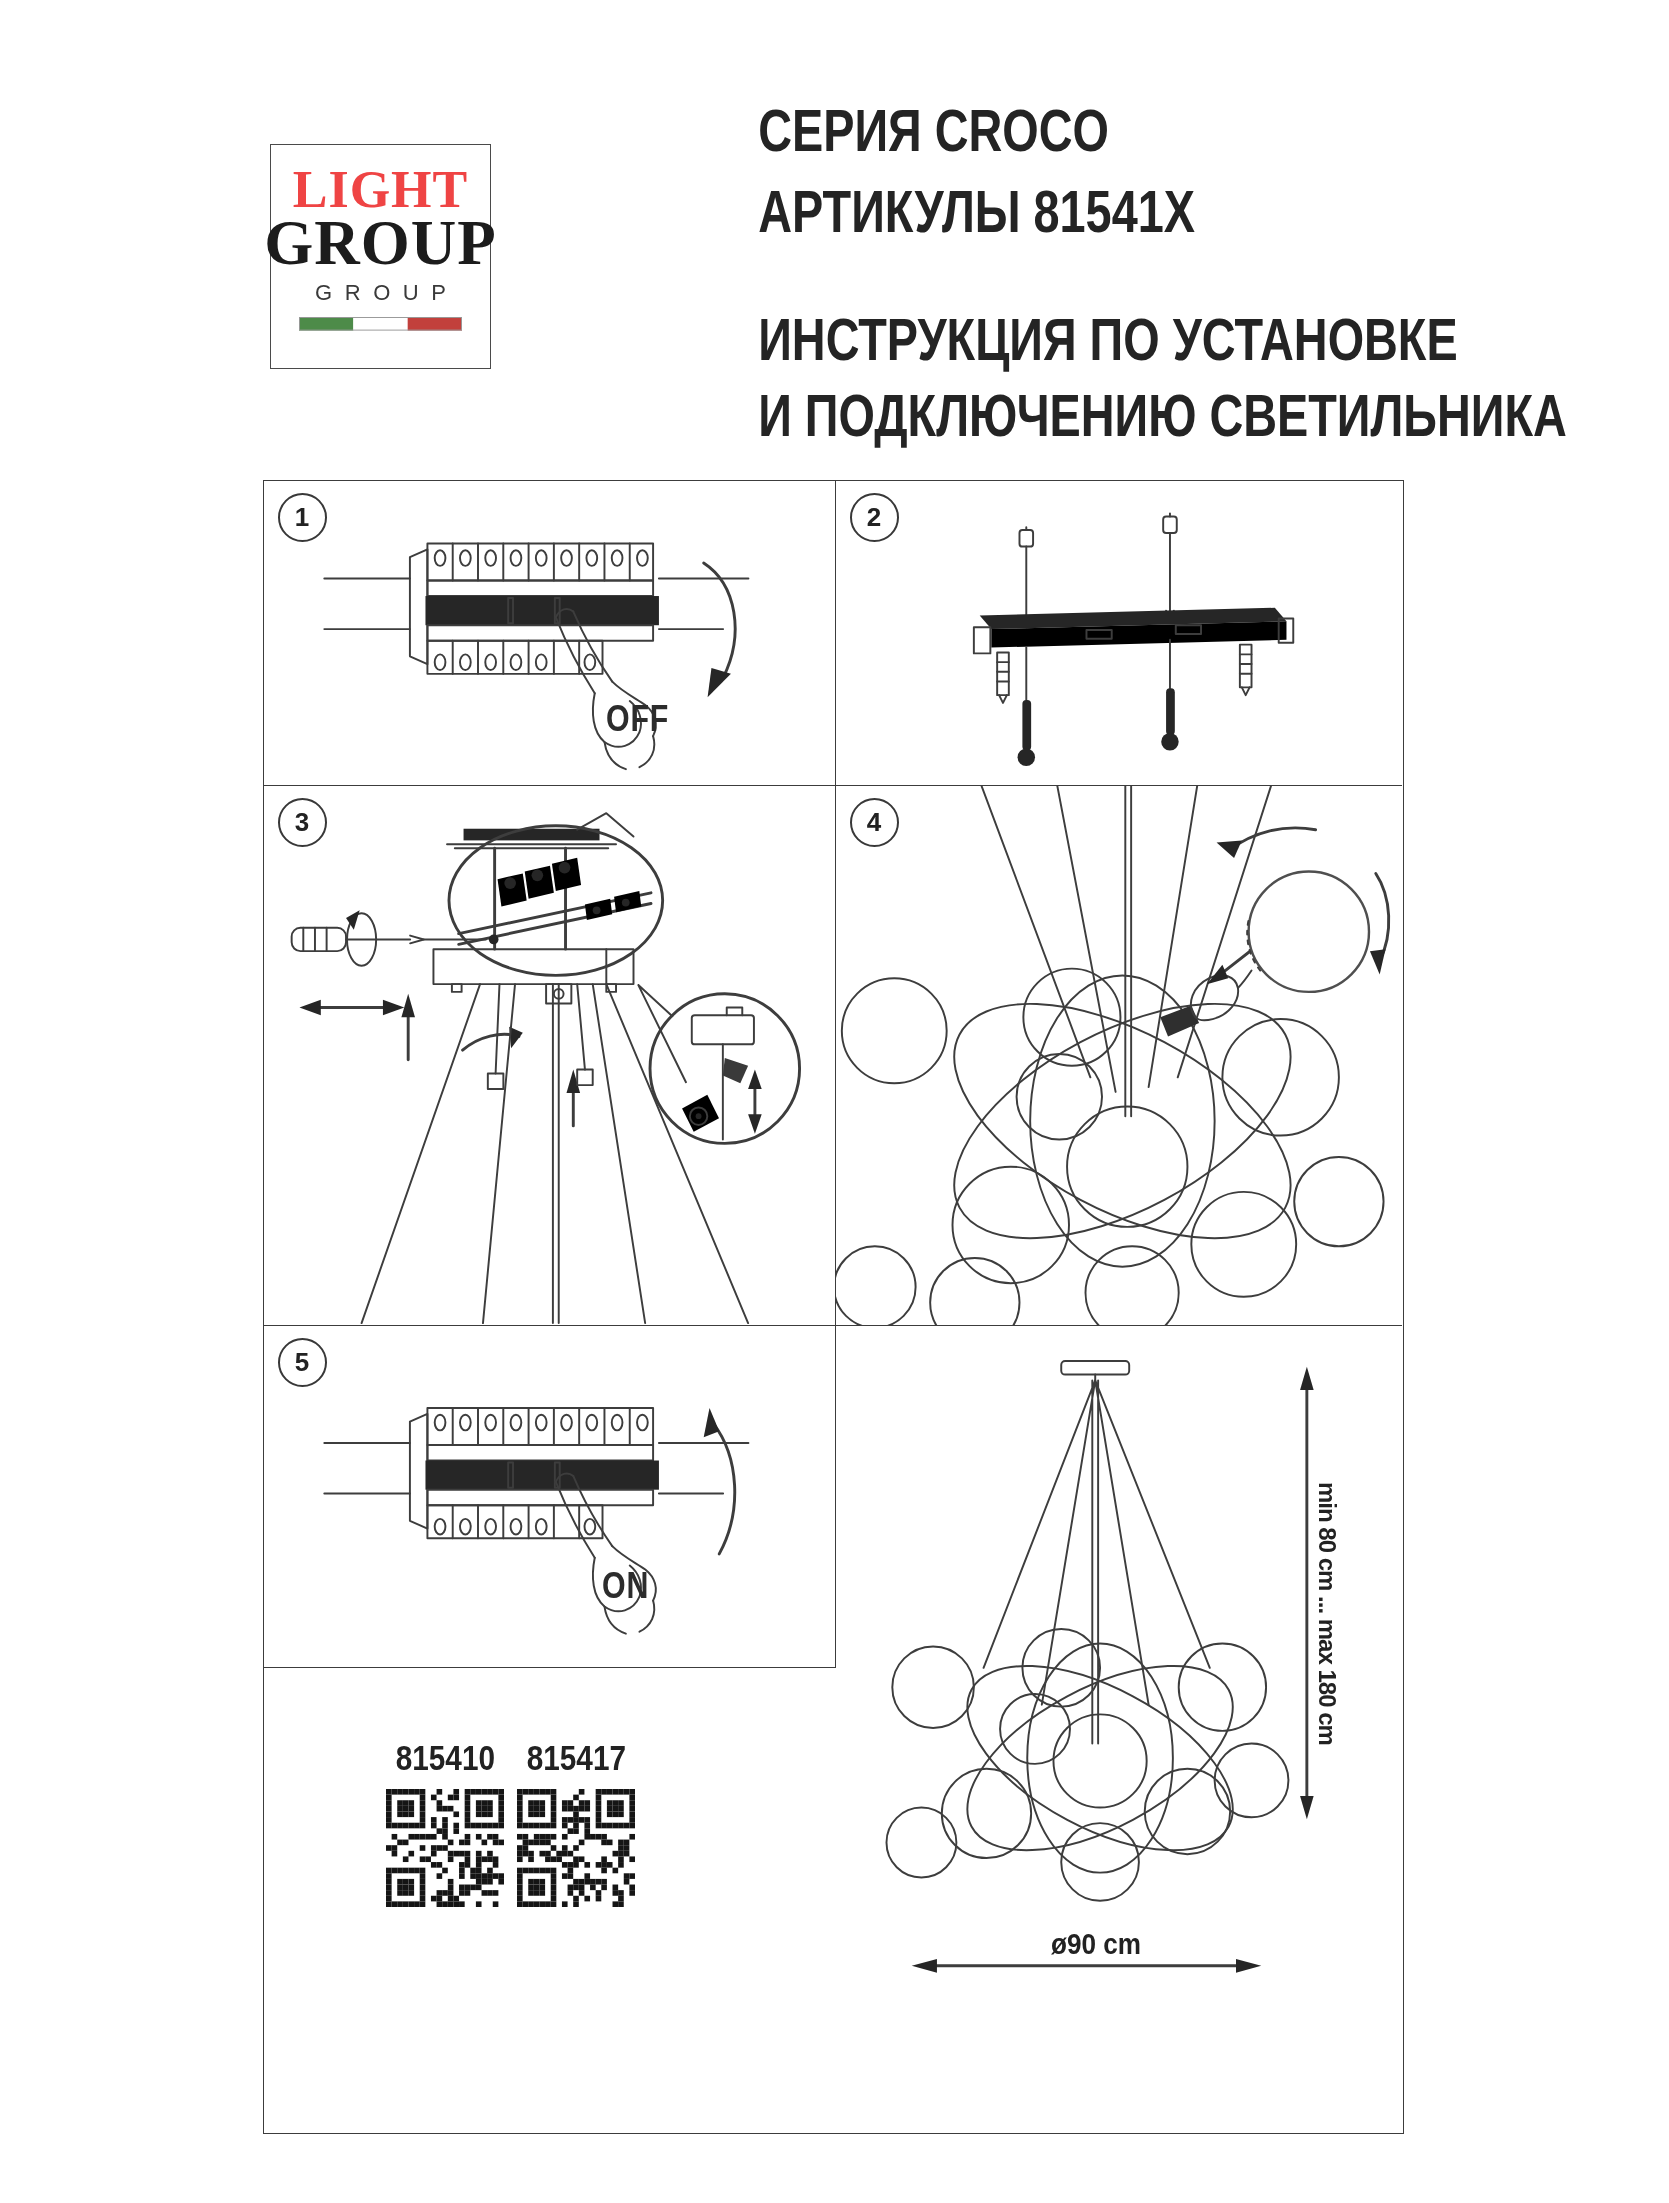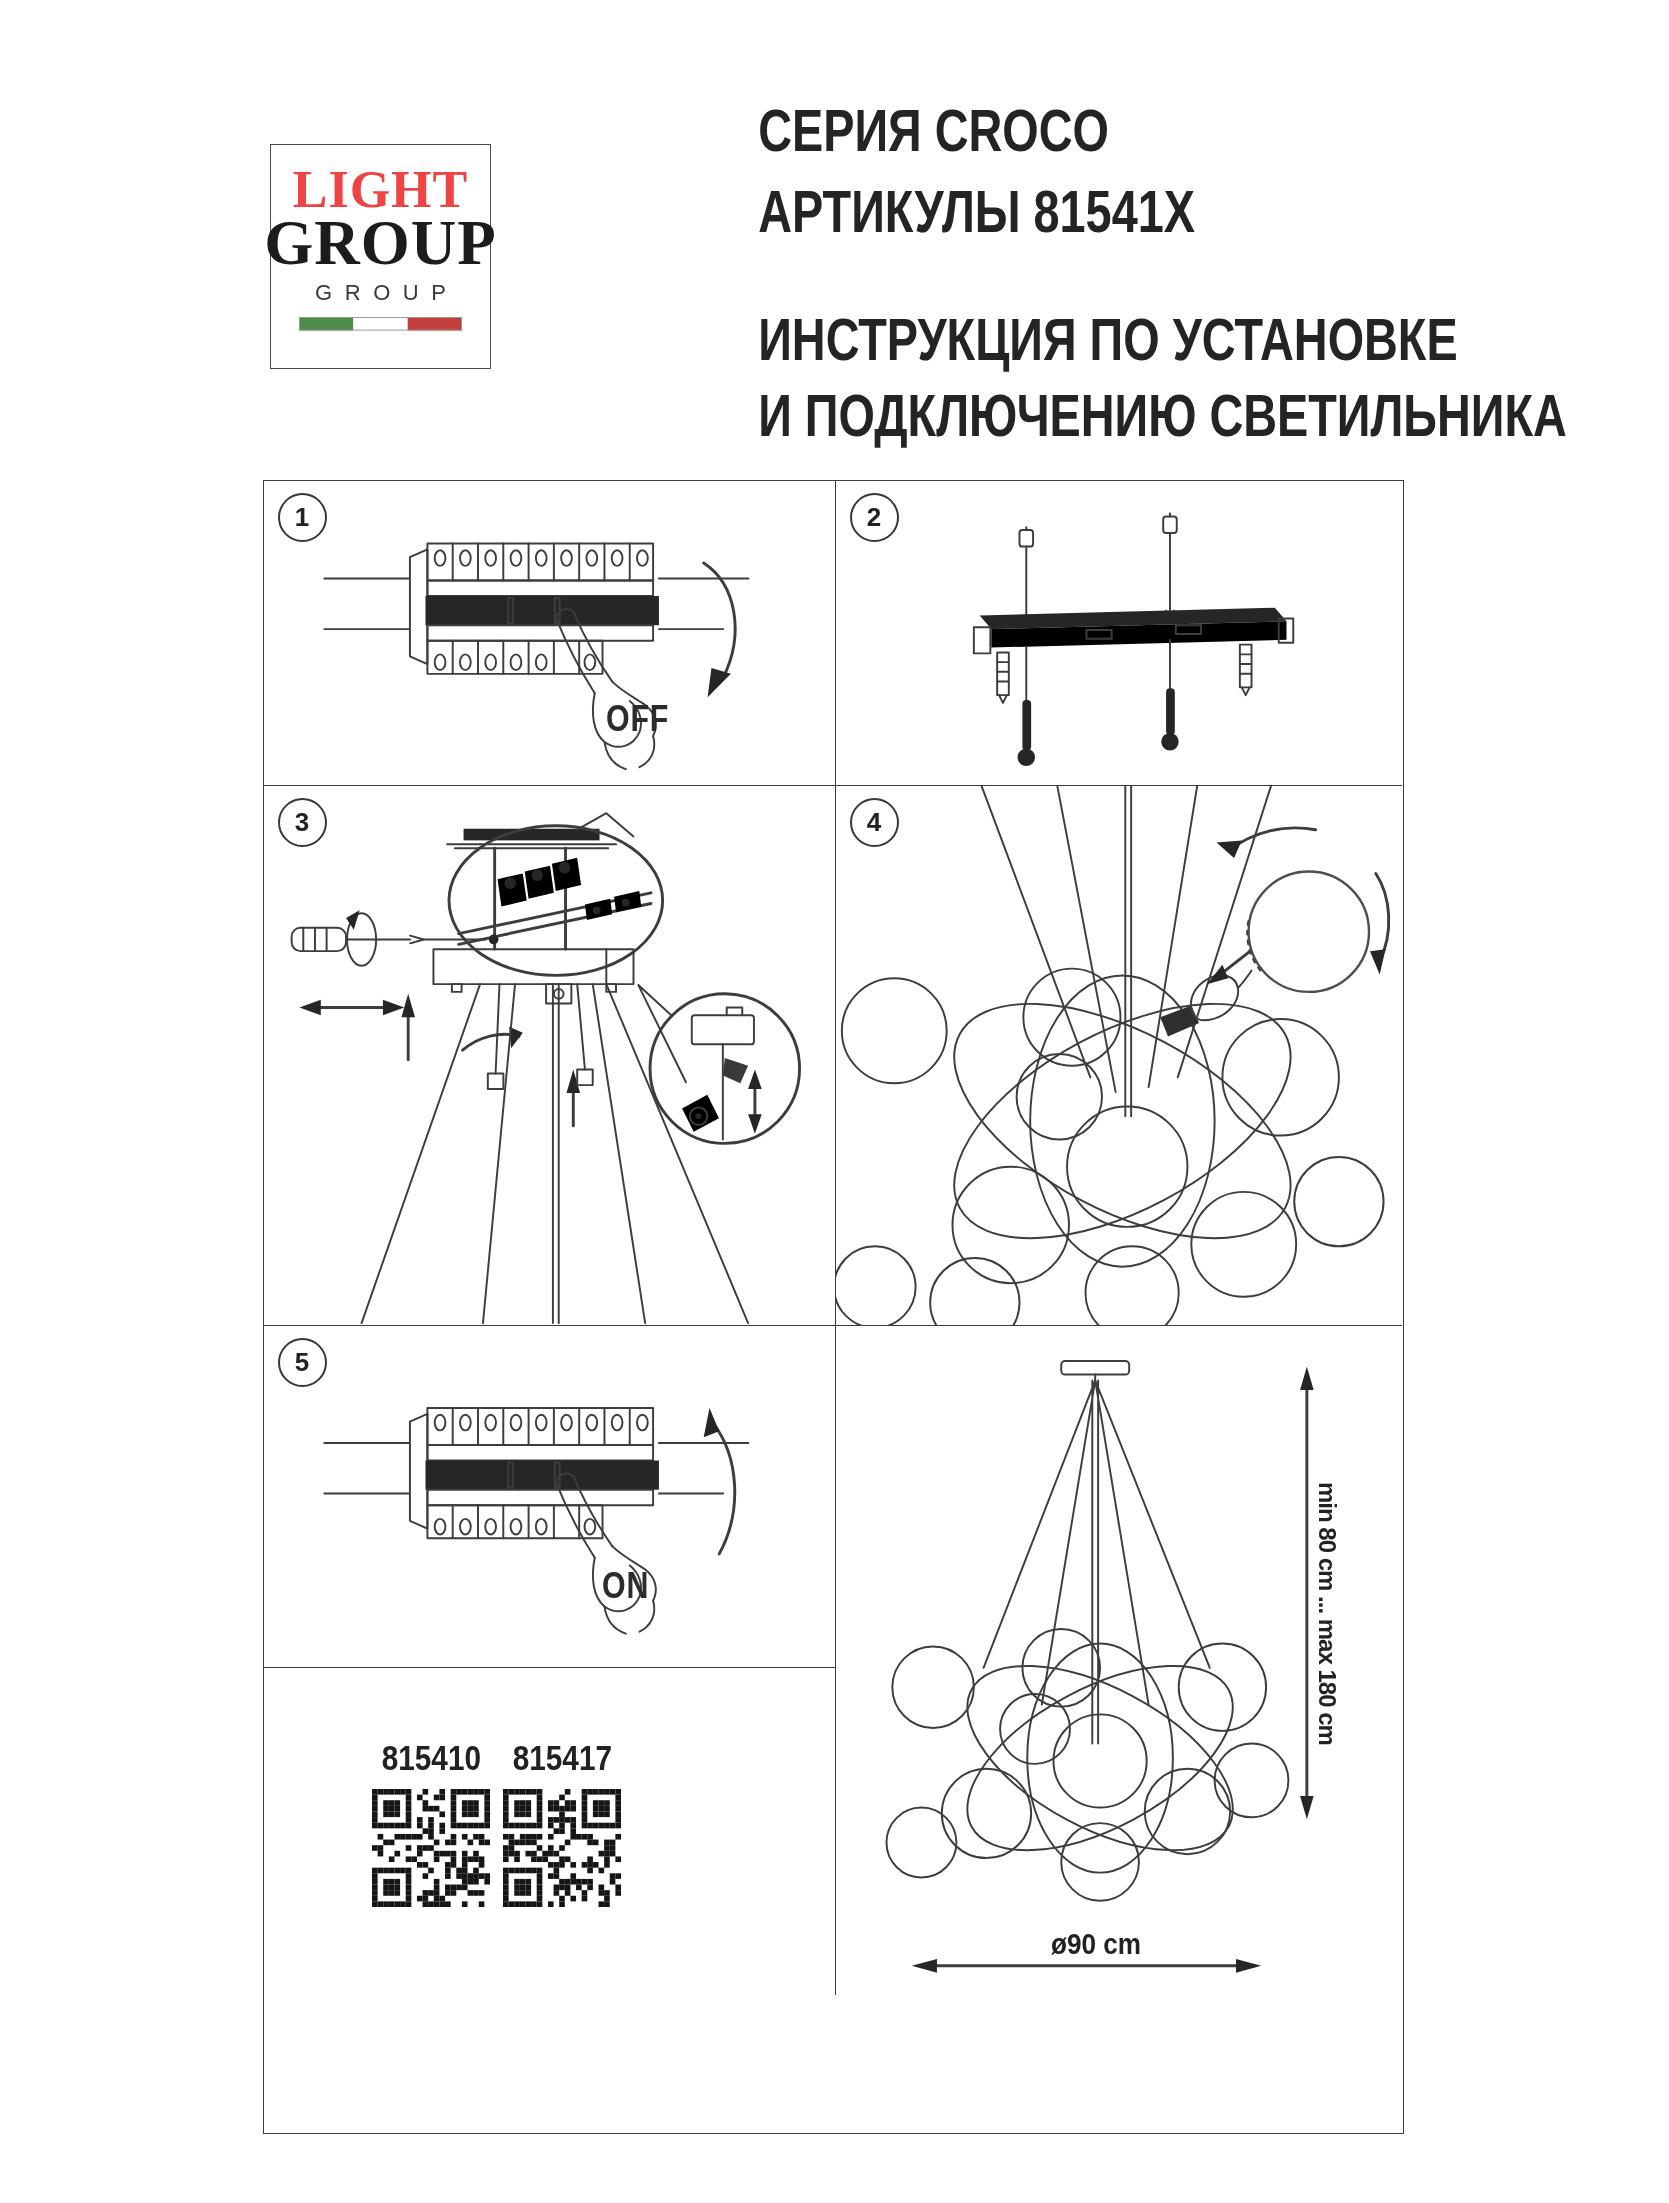--- a/index.html
+++ b/index.html
@@ -22,21 +22,21 @@
   .hdr .l4{margin-top:15.5px;}
   
   .grid{position:absolute;left:263px;top:480px;width:1141px;height:1654px;
         border:1.9px solid #3c3c3c;box-sizing:border-box;background:#fff;}
   .cell{position:absolute;box-sizing:border-box;background:#fff;}
   .c1{left:0;top:0;width:572px;height:305px;border-right:1.9px solid #3c3c3c;border-bottom:1.9px solid #3c3c3c;}
   .c2{left:572px;top:0;width:566px;height:305px;border-bottom:1.9px solid #3c3c3c;}
   .c3{left:0;top:305px;width:572px;height:540px;border-right:1.9px solid #3c3c3c;border-bottom:1.9px solid #3c3c3c;}
   .c4{left:572px;top:305px;width:566px;height:540px;border-bottom:1.9px solid #3c3c3c;}
   .c5{left:0;top:845px;width:572px;height:342px;border-right:1.9px solid #3c3c3c;border-bottom:1.9px solid #3c3c3c;}
-  .cqr{left:0;top:1187px;width:572px;height:327px;border-right:1.9px solid #3c3c3c;}
+  .cqr{left:14px;top:1187px;width:572px;height:327px;border-right:1.9px solid #3c3c3c;}
   .cright{left:572px;top:845px;width:566px;height:669px;}
   .cfoot{left:0;top:1514px;width:1137px;height:137px;border-top:1.9px solid #3c3c3c;}
   .badge{position:absolute;left:13.6px;top:11.6px;width:45px;height:45px;border:2.9px solid #383838;border-radius:50%;
          display:flex;align-items:center;justify-content:center;font-size:26px;font-weight:700;color:#222;}
   .diagram{position:absolute;inset:0;width:100%;height:100%;}
   .diagram path,.diagram line,.diagram rect,.diagram circle,.diagram ellipse,.diagram polyline
     {fill:none;stroke:#3d3d3d;stroke-width:2;stroke-linecap:round;stroke-linejoin:round;}
   .diagram .fillD{fill:#262626;stroke:none;}
   .diagram .fillW{fill:#ffffff;stroke:#4f4f4f;stroke-width:2.5;}
   .diagram .thick{stroke-width:3;}

